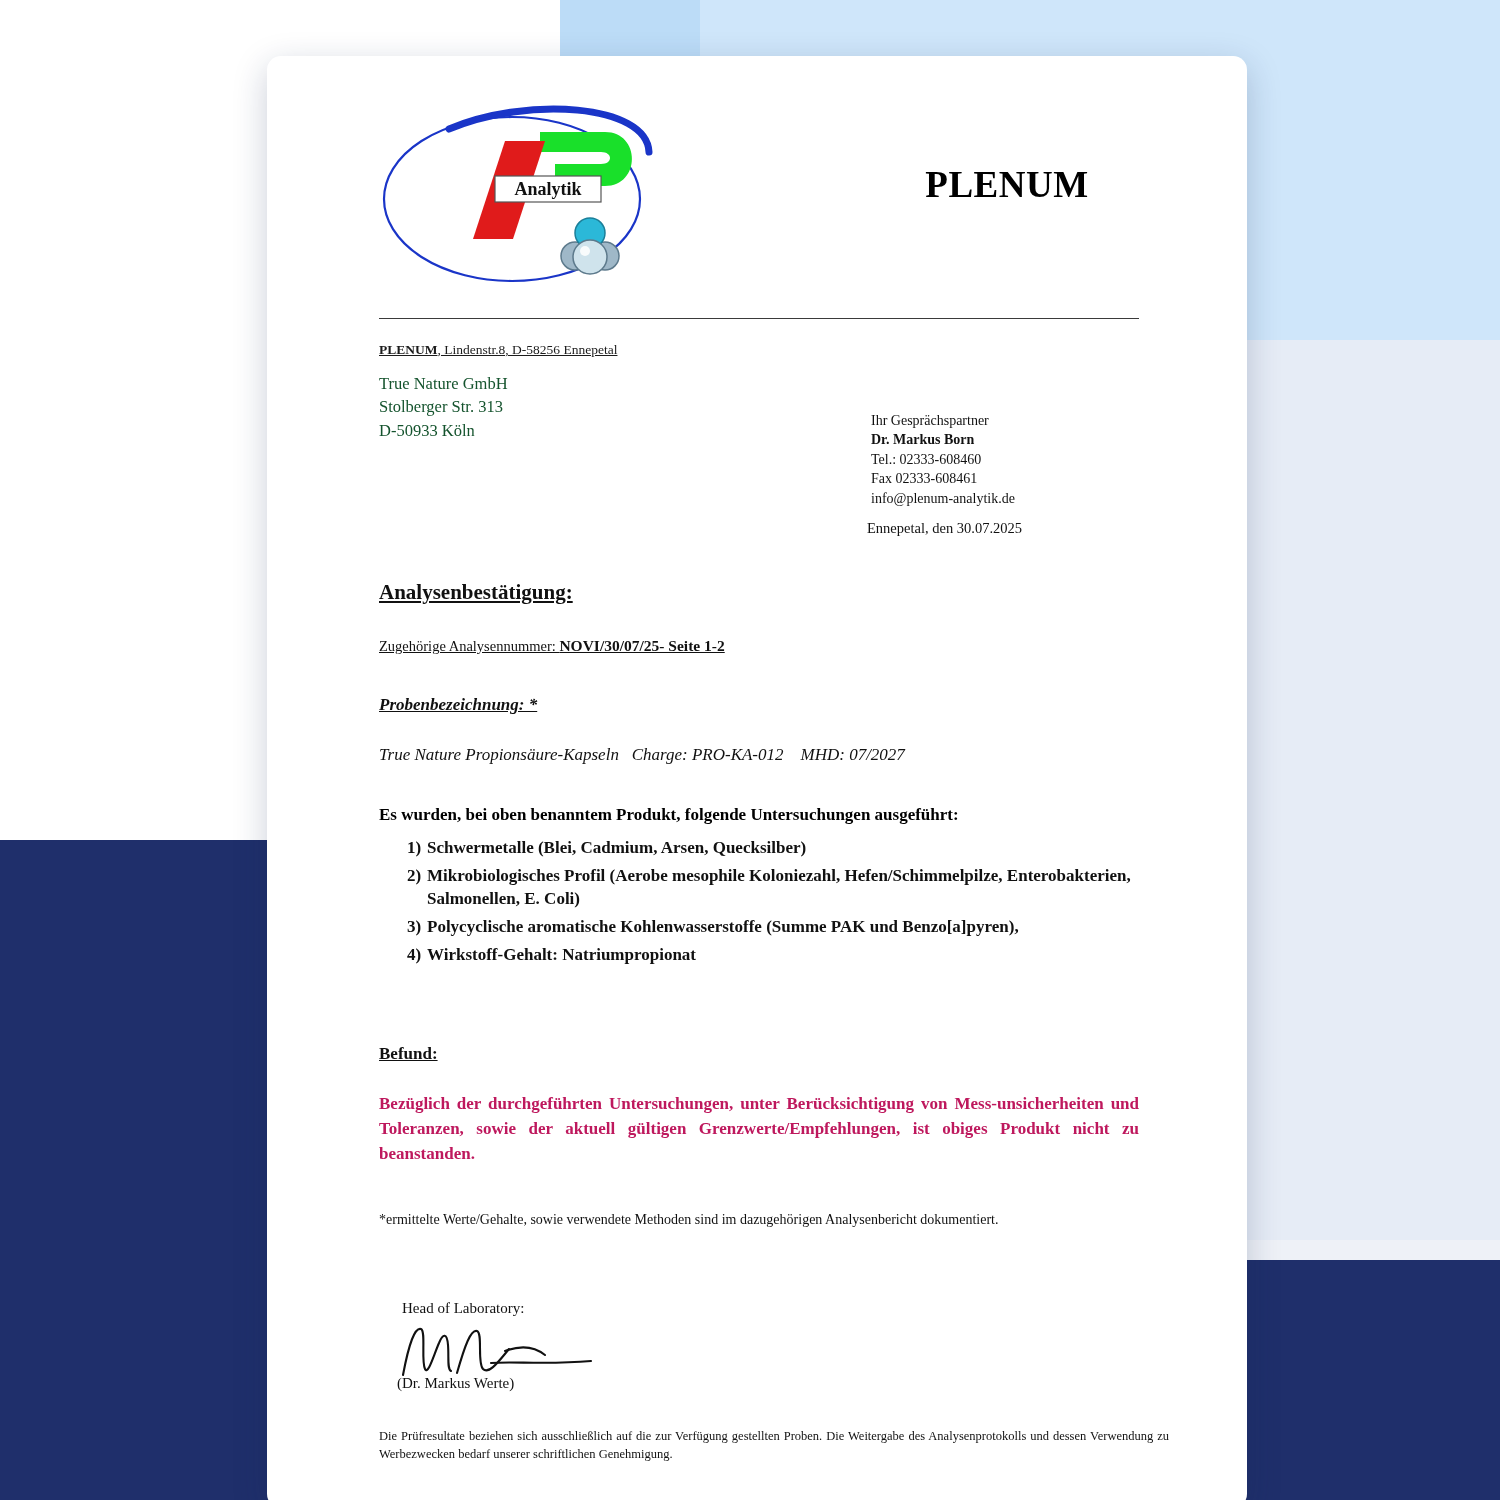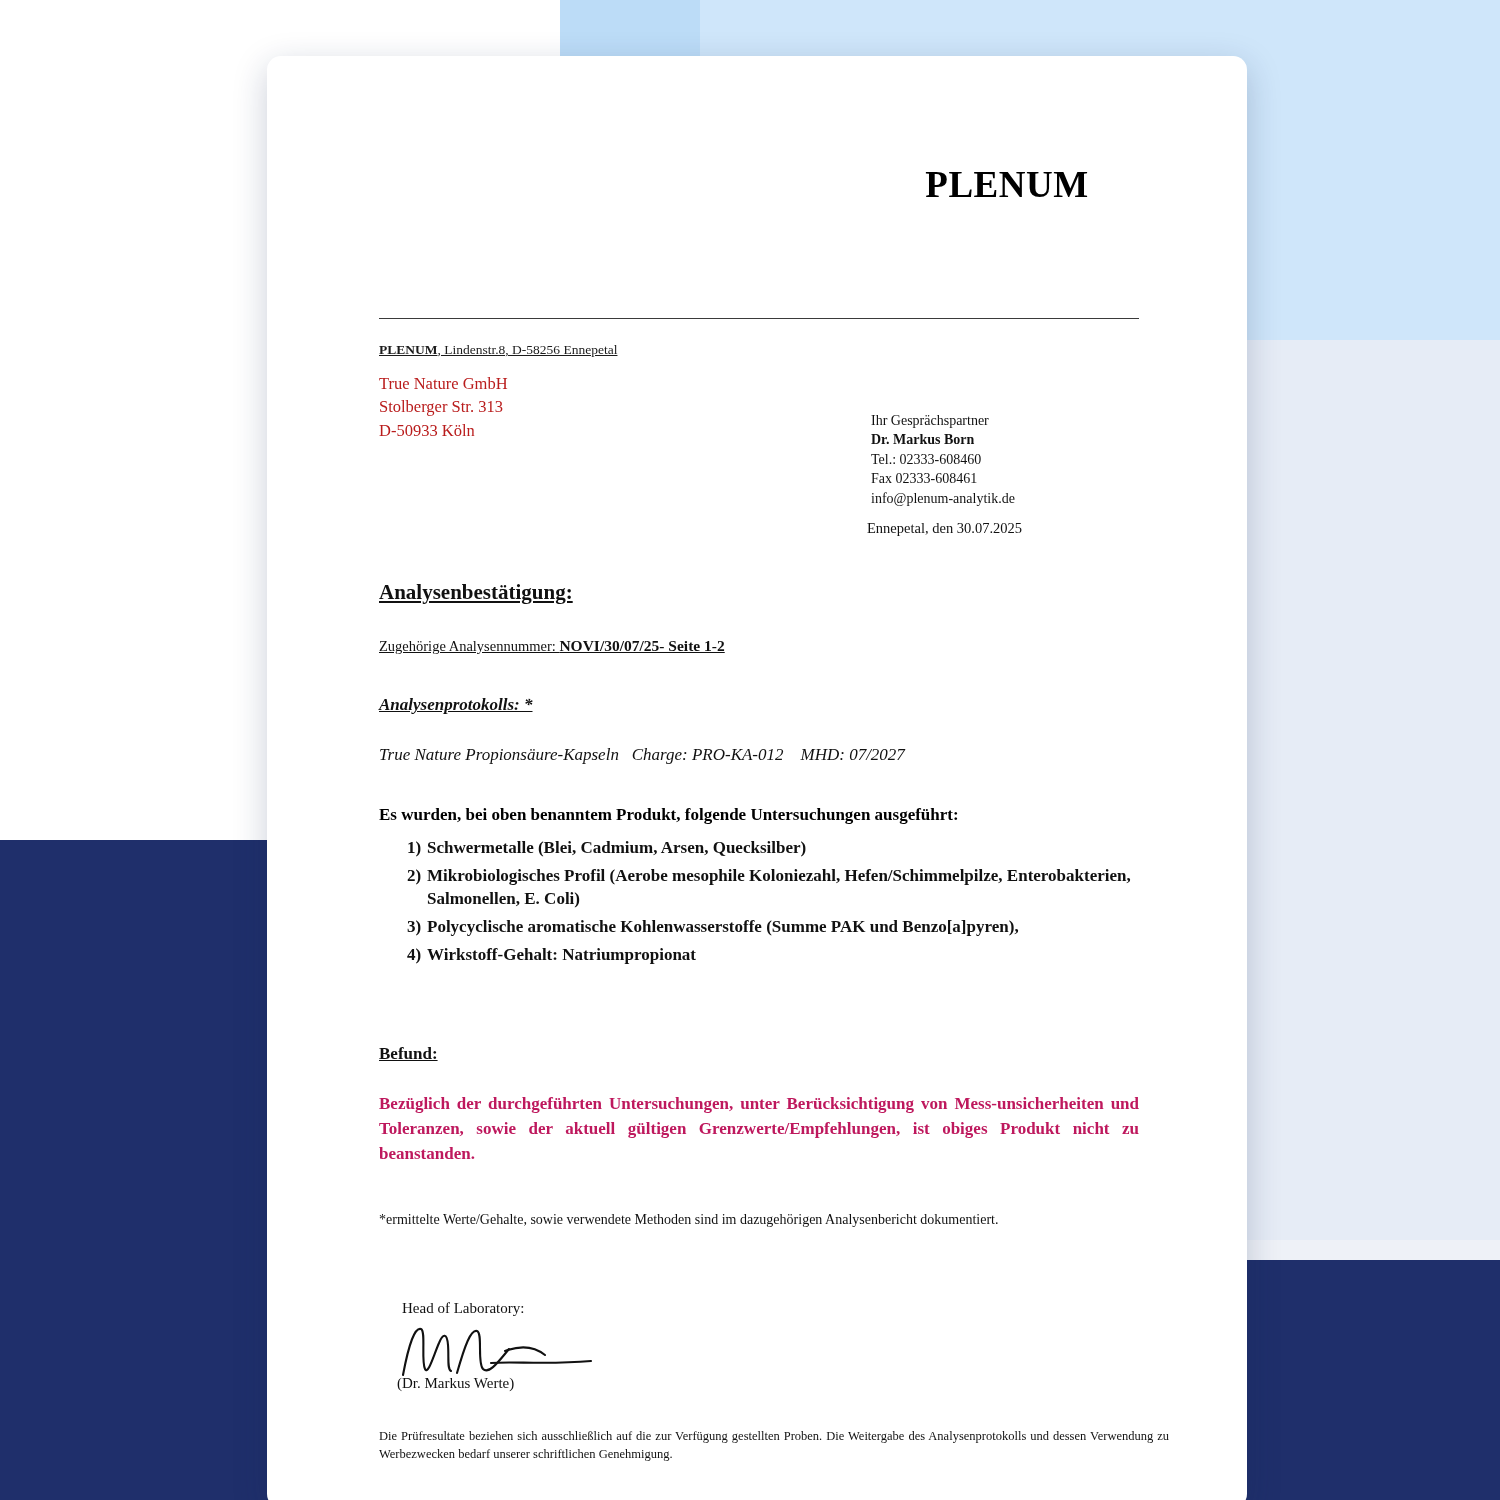--- a/index.html
+++ b/index.html
@@ -155,21 +155,21 @@
     text-decoration: underline;
     white-space: nowrap;
   }
   .sender-line b { font-weight: bold; }
   .recipient {
     position: absolute;
     left: 112px;
     top: 40px;
     font-size: 16.5px;
     line-height: 1.42;
-    color: #b91c1c;
+    color: #14532d;
   }
   .contact {
     position: absolute;
     left: 604px;
     top: 79px;
     font-size: 14px;
     line-height: 1.39;
     color: #111;
   }
   .contact .strong { font-weight: bold; }
@@ -320,20 +320,39 @@
   <div class="bg-lightblue2"></div>
   <div class="bg-paleblue"></div>
   <div class="bg-navy"></div>
   <div class="bg-navy2"></div>
   <div class="bg-white-wedge"></div>
 
   <div class="paper">
     <div class="paper-inner">
 
       <div class="header">
+        <div class="logo">
+          <svg width="290" height="210" viewBox="0 0 290 210" xmlns="http://www.w3.org/2000/svg">
+            <ellipse cx="135" cy="105" rx="128" ry="82" fill="none" stroke="#1a35c8" stroke-width="2.2"></ellipse>
+            <path d="M72 35 C150 2 270 10 272 58" fill="none" stroke="#1a35c8" stroke-width="7" stroke-linecap="round"></path>
+            <path d="M163 38 L228 38 C264 38 264 92 228 92 L178 92 L178 70 L224 70 C236 70 236 58 224 58 L163 58 Z" fill="#19e02a"></path>
+            <polygon points="96,145 128,47 168,47 136,145" fill="#e01b1b"></polygon>
+            <g>
+              <rect x="118" y="82" width="106" height="26" fill="#ffffff" stroke="#555" stroke-width="1.2"></rect>
+              <text x="171" y="101" font-family="Liberation Serif, serif" font-size="18" font-weight="bold" text-anchor="middle" fill="#111">Analytik</text>
+            </g>
+            <g>
+              <circle cx="198" cy="162" r="14" fill="#9fb8c8" stroke="#5d7a8c" stroke-width="1.5"></circle>
+              <circle cx="228" cy="162" r="14" fill="#9fb8c8" stroke="#5d7a8c" stroke-width="1.5"></circle>
+              <circle cx="213" cy="139" r="15" fill="#2bb8d8" stroke="#1b7f99" stroke-width="1.5"></circle>
+              <circle cx="213" cy="163" r="17" fill="#cfe3ec" stroke="#5d7a8c" stroke-width="1.5"></circle>
+              <circle cx="208" cy="157" r="5" fill="#ffffff" opacity="0.85"></circle>
+            </g>
+          </svg>
+        </div>
         <div class="brand">
           <div class="brand-name">PLENUM</div>
         </div>
         <div class="rule"></div>
       </div>
 
       <div class="body-area">
 
         <div class="sender-line"><b>PLENUM</b><span>, Lindenstr.8, D-58256 Ennepetal</span></div>
 
@@ -350,21 +369,21 @@
           <div>Fax  02333-608461</div>
           <div>info@plenum-analytik.de</div>
         </div>
 
         <div class="datum">Ennepetal, den 30.07.2025</div>
 
         <div class="h-title">Analysenbestätigung:</div>
 
         <div class="analysenr"><span>Zugehörige Analysennummer: </span><b>NOVI/30/07/25- Seite 1-2</b></div>
 
-        <div class="probe-label">Analysenprotokolls: *</div>
+        <div class="probe-label">Probenbezeichnung: *</div>
         <div class="probe-value">True Nature Propionsäure-Kapseln   Charge: PRO-KA-012    MHD: 07/2027</div>
 
         <div class="intro">Es wurden, bei oben benanntem Produkt, folgende Untersuchungen ausgeführt:</div>
 
         <ul class="list">
           <li>
             <span class="num">1)</span>
             <span class="txt">Schwermetalle (Blei, Cadmium, Arsen, Quecksilber)</span>
           </li>
           <li>

